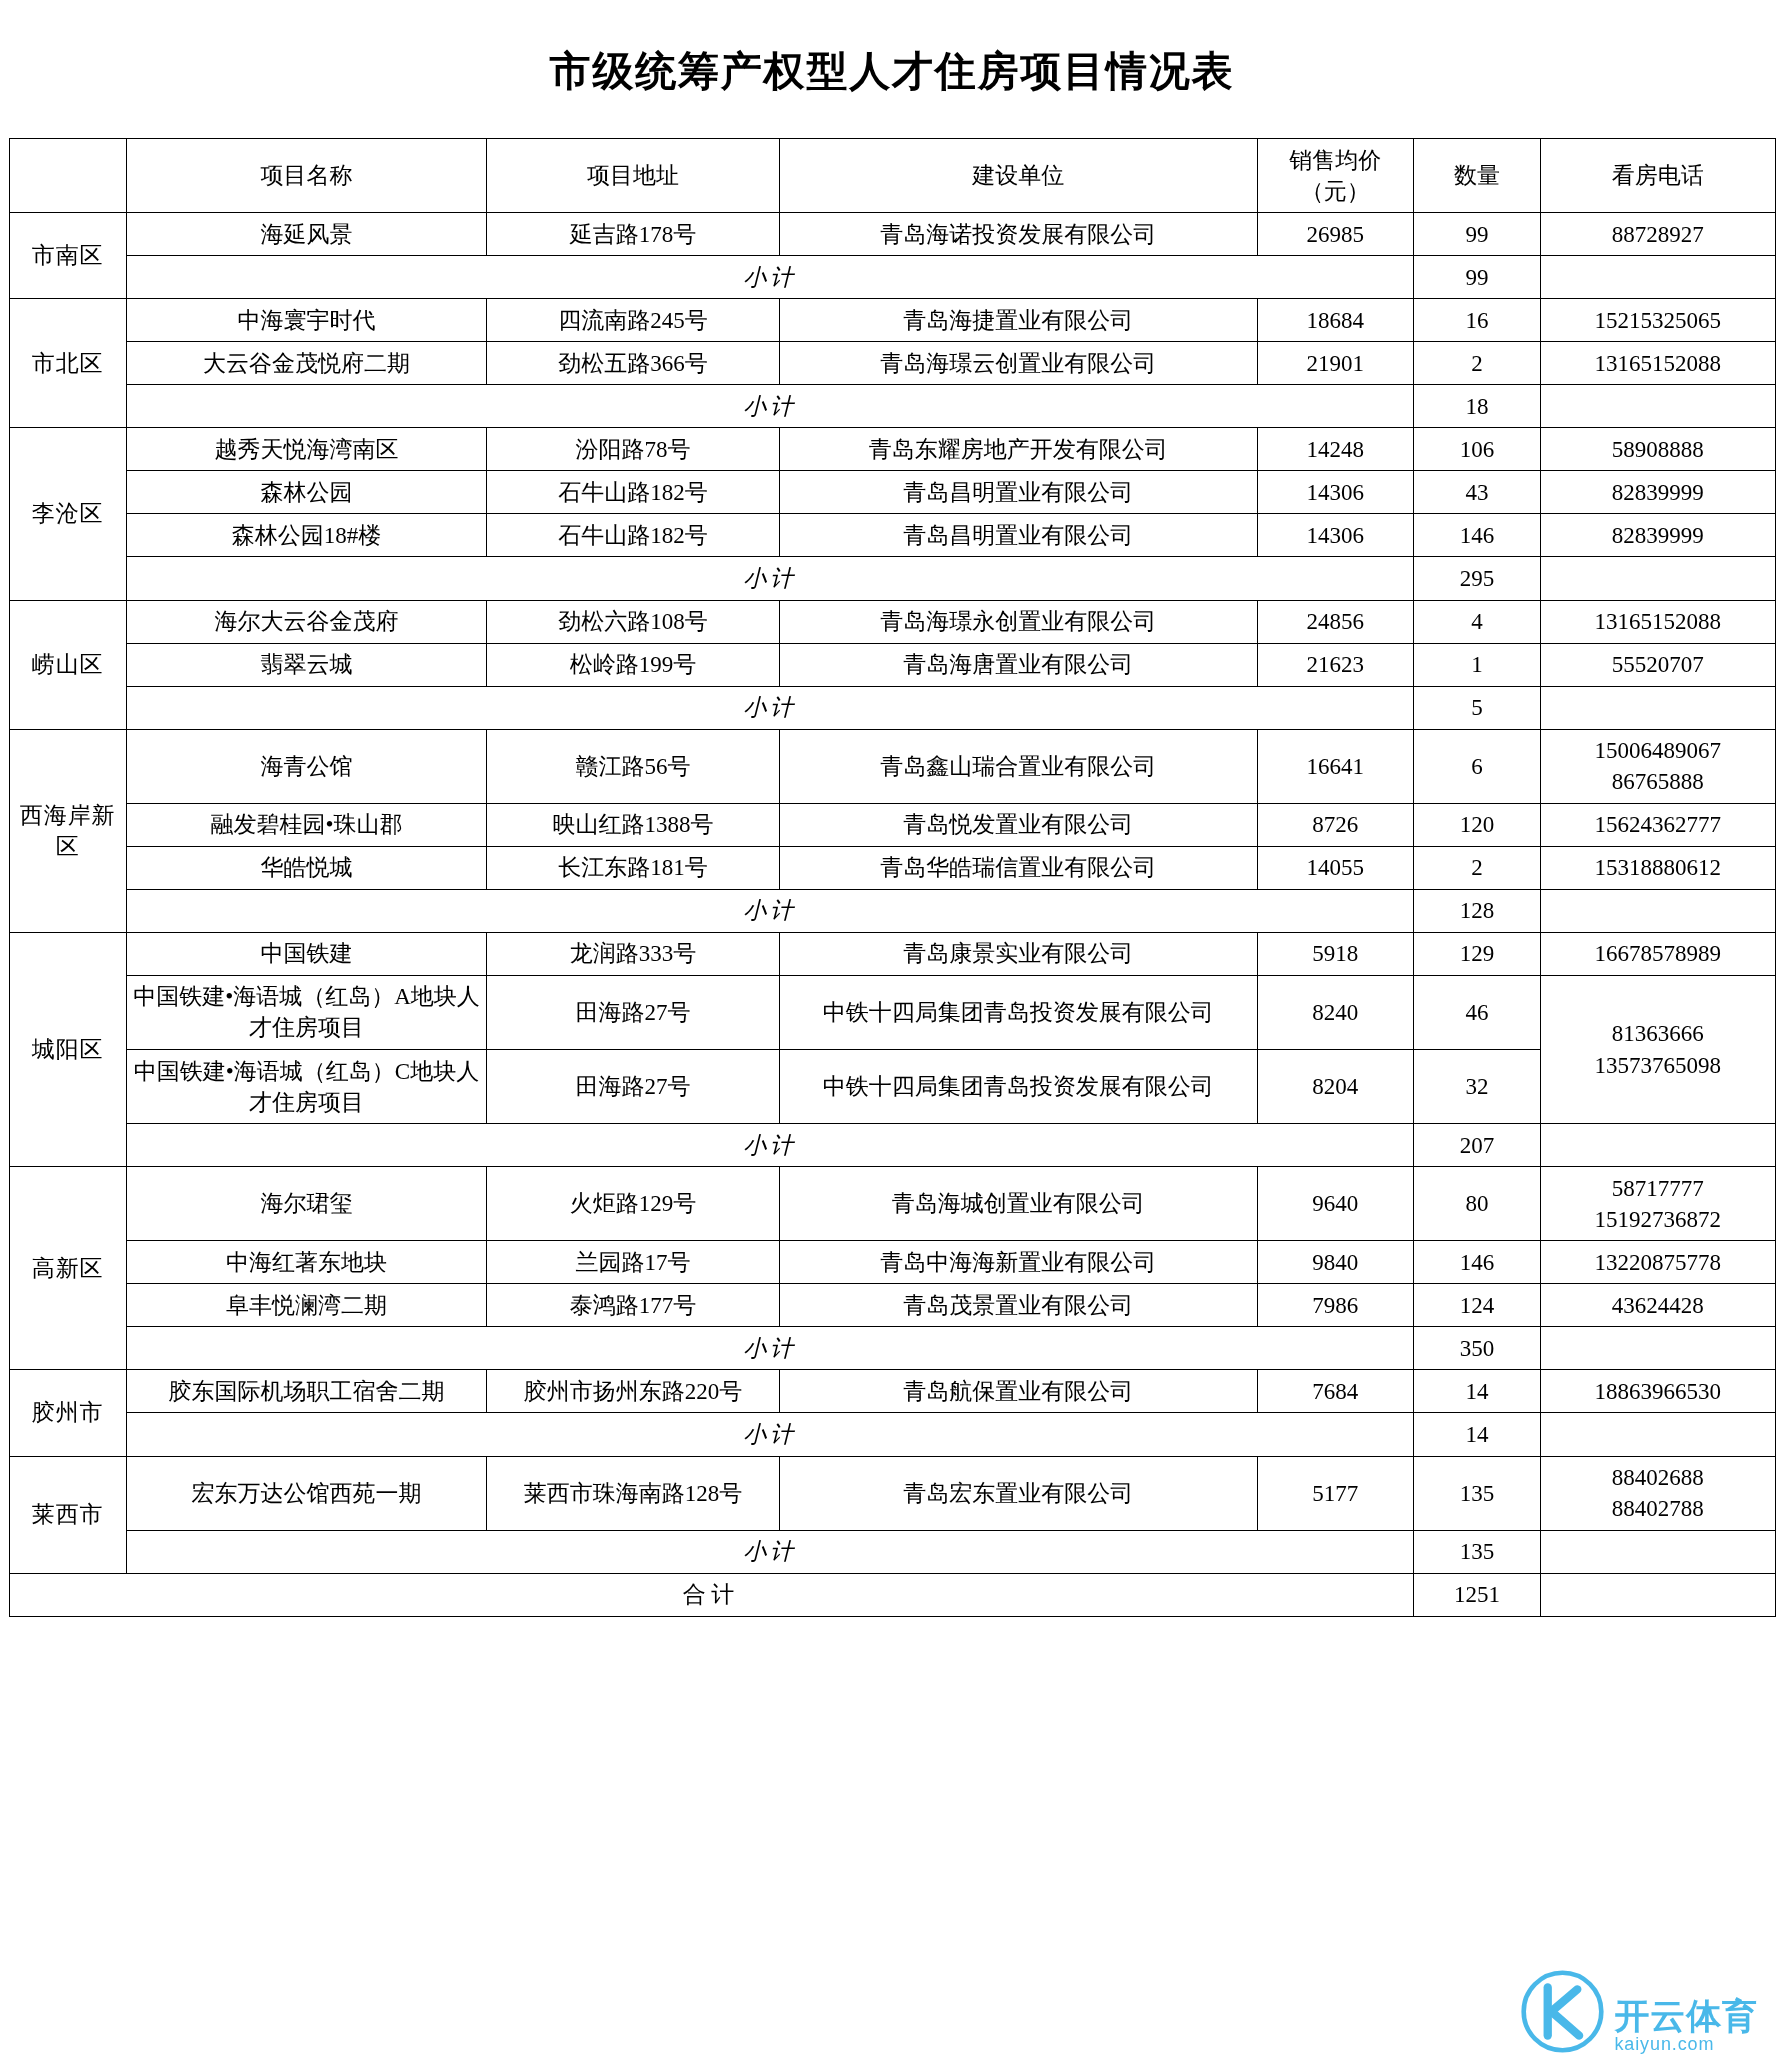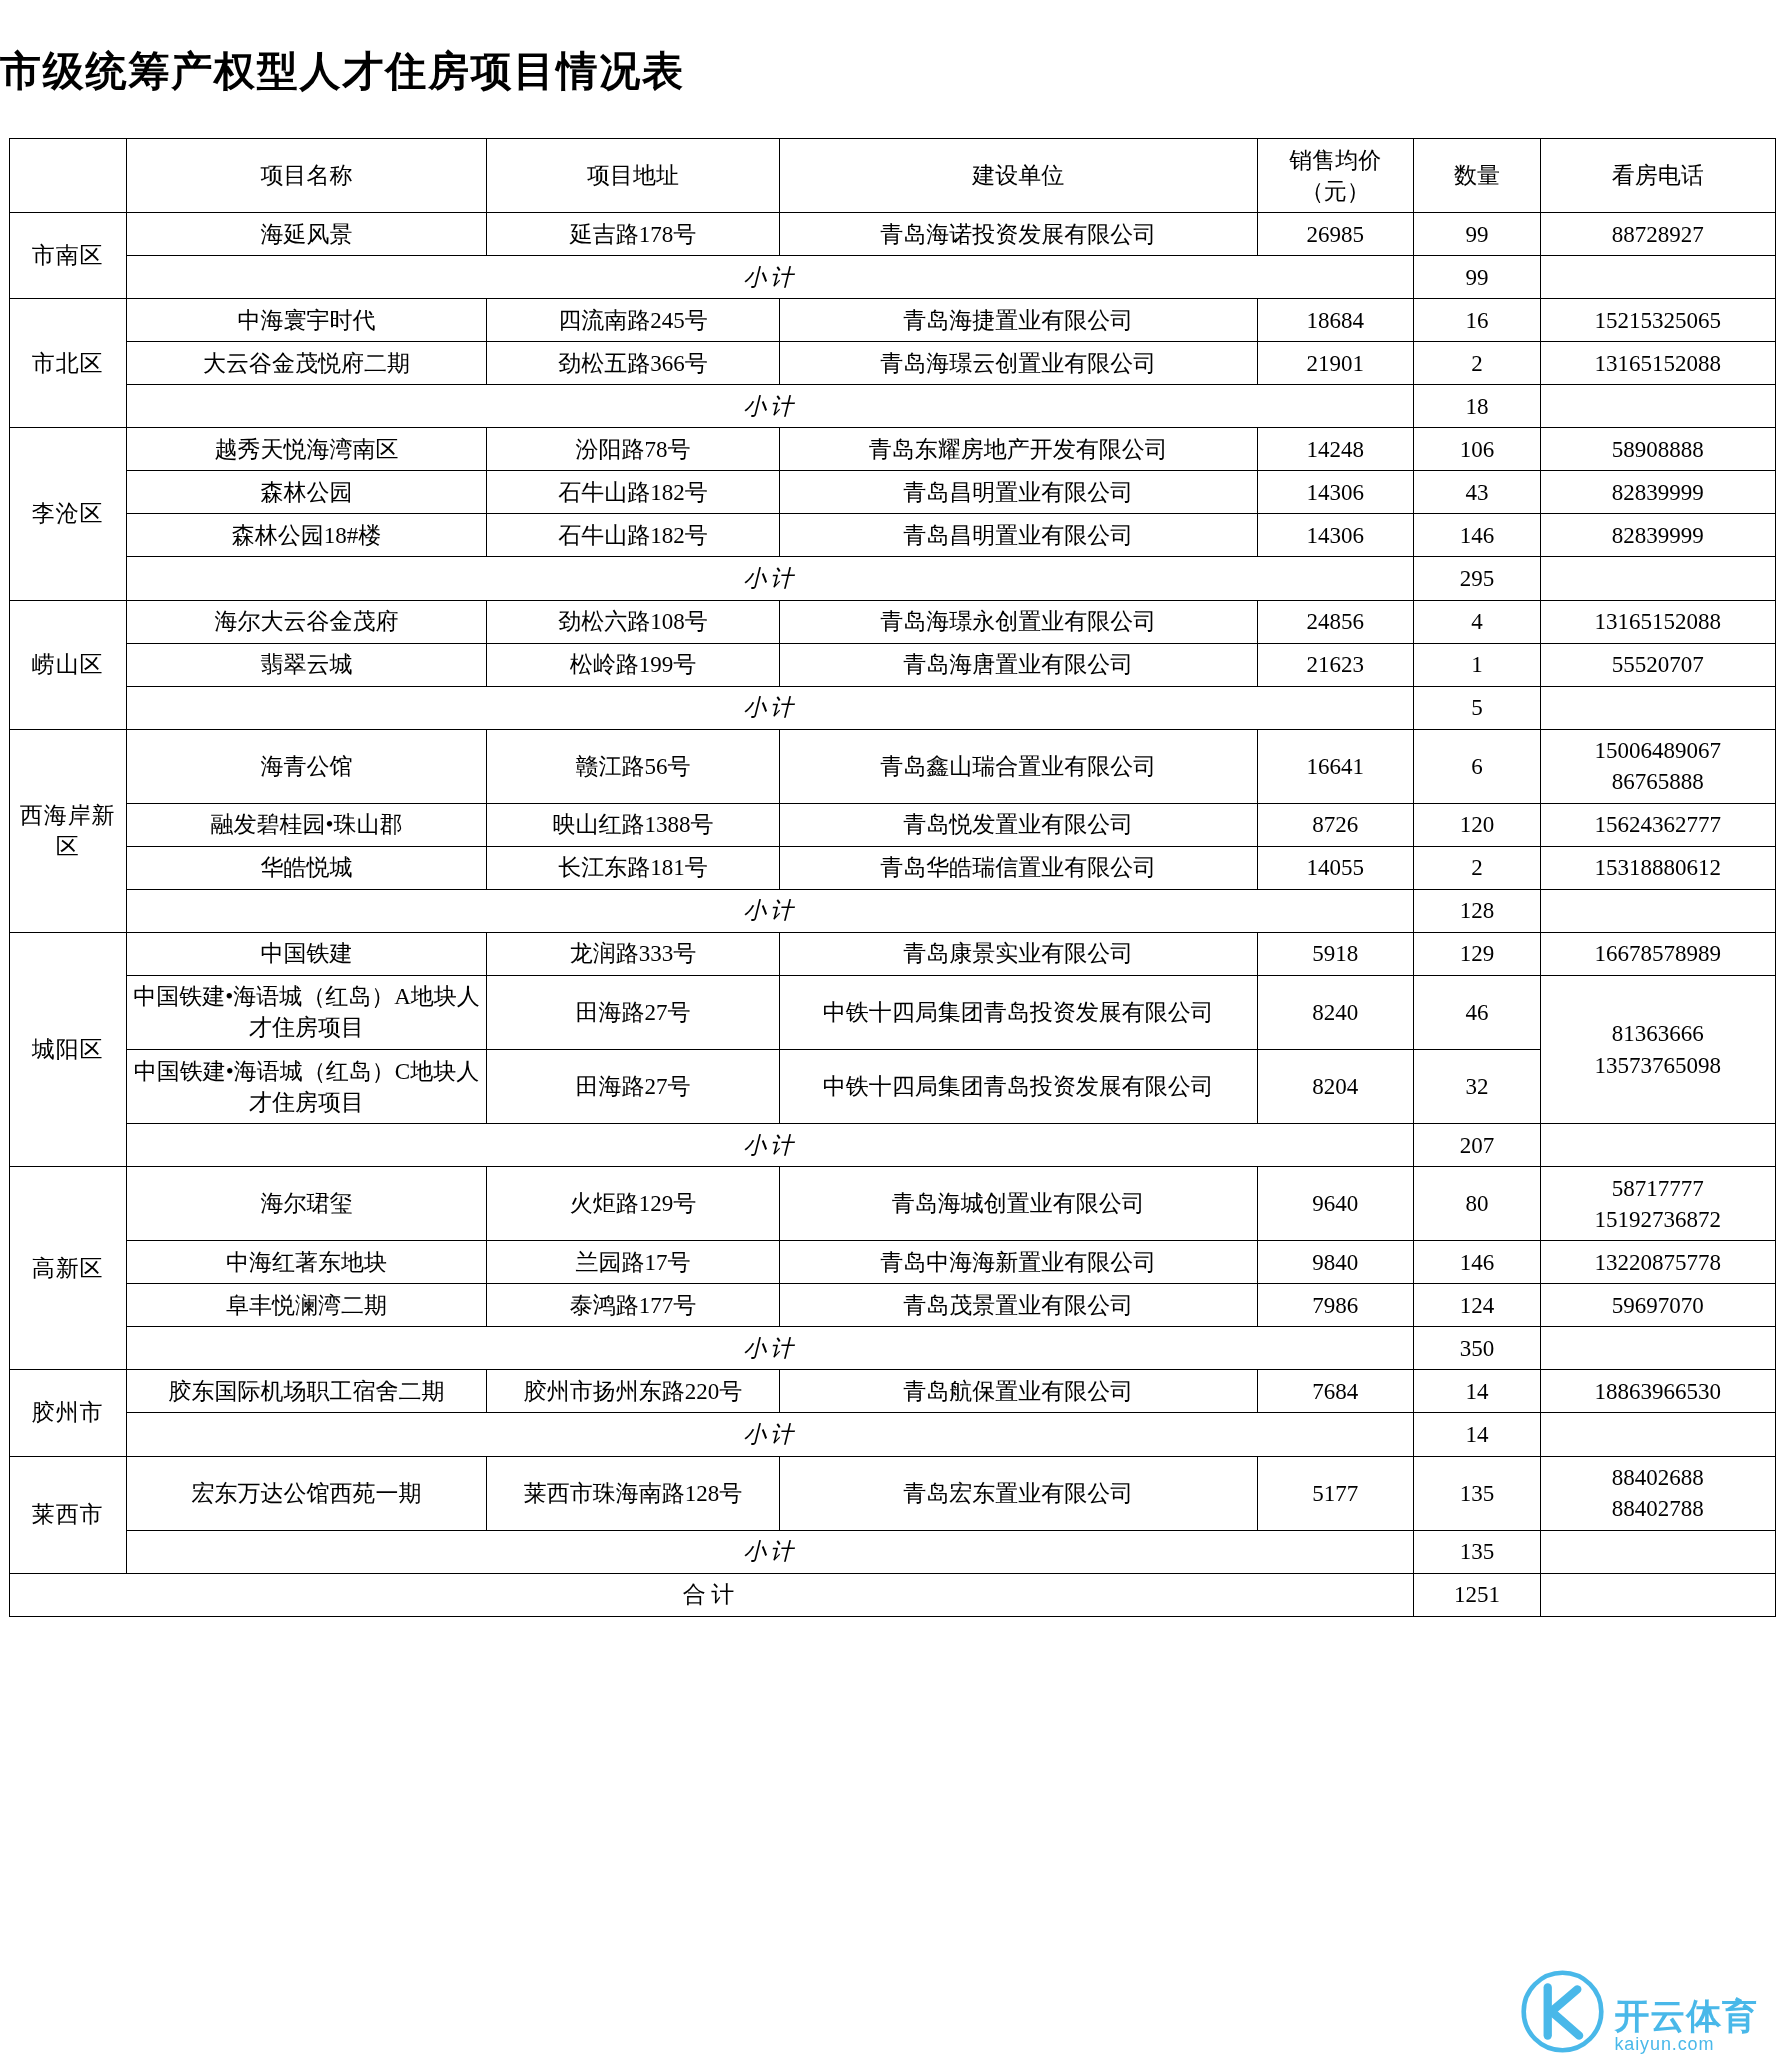--- a/index.html
+++ b/index.html
@@ -14,20 +14,21 @@
     -webkit-font-smoothing: antialiased;
   }
   .page {
     width: 1784px;
     min-height: 2063px;
     position: relative;
     box-sizing: border-box;
     padding: 0;
   }
   .doc-title {
+    text-align: center;
     font-size: 41px;
     font-weight: bold;
     letter-spacing: 1.8px;
     padding-top: 44px;
     padding-bottom: 39px;
     font-family: "Liberation Serif", "DejaVu Serif", serif;
   }
   table.main {
     border-collapse: collapse;
     width: 1767px;
@@ -308,21 +309,21 @@
           <td class="c-price">9840</td>
           <td class="c-qty">146</td>
           <td class="c-tel multiline">13220875778</td>
         </tr>
         <tr>
           <td class="c-name multiline">阜丰悦澜湾二期</td>
           <td class="c-addr">泰鸿路177号</td>
           <td class="c-unit">青岛茂景置业有限公司</td>
           <td class="c-price">7986</td>
           <td class="c-qty">124</td>
-          <td class="c-tel multiline">59697070</td>
+          <td class="c-tel multiline">43624428</td>
         </tr>
         <tr>
           <td class="subtotal-label" colspan="4">小计</td>
           <td class="subtotal-qty">350</td>
           <td class="c-tel"></td>
         </tr>
         <tr>
           <td class="district" rowspan="2">胶州市</td>
           <td class="c-name multiline">胶东国际机场职工宿舍二期</td>
           <td class="c-addr">胶州市扬州东路220号</td>

